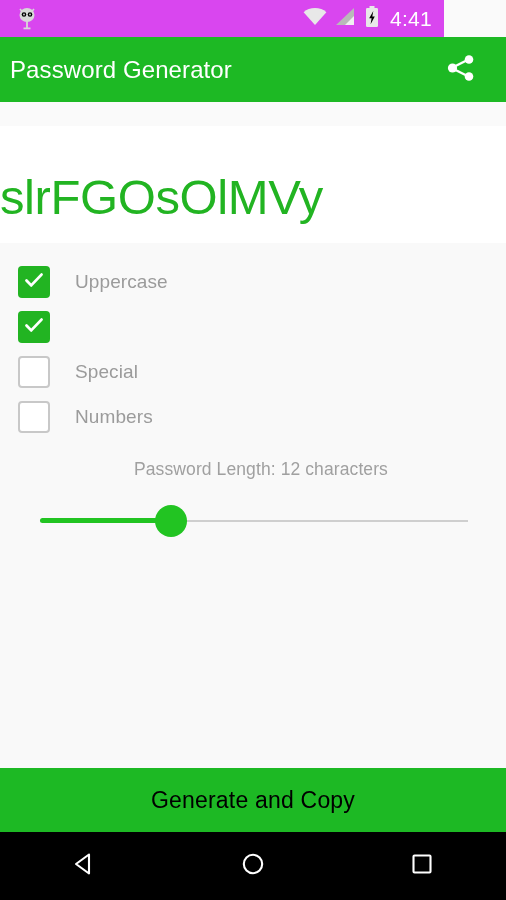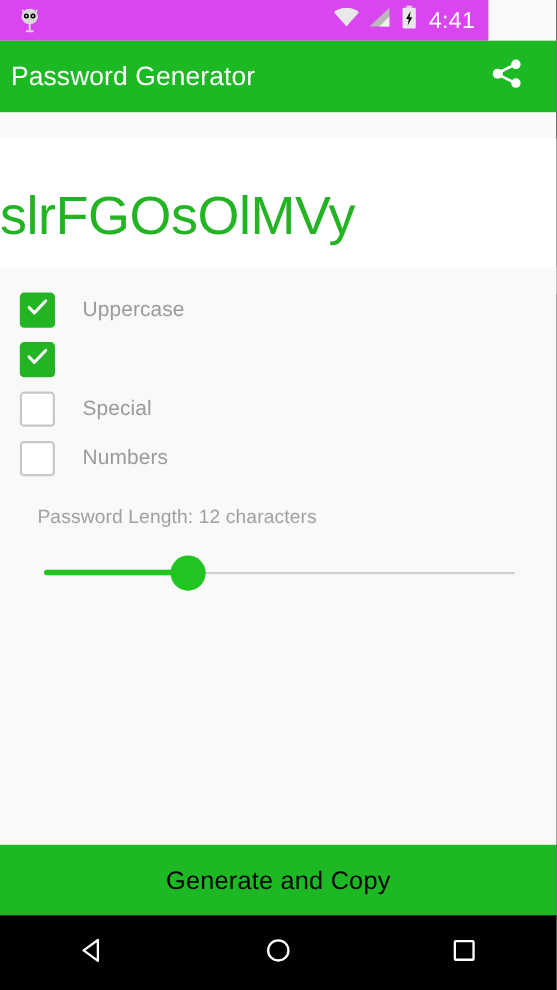--- a/index.html
+++ b/index.html
@@ -116,20 +116,21 @@
     font-size: 19px;
     letter-spacing: 0.1px;
   }
 
   .length-label {
     margin-top: 20px;
     margin-left: 16px;
     color: #a0a0a0;
     font-size: 17.5px;
     letter-spacing: 0.1px;
+    text-align: center;
   }
 
   
   .slider-wrap {
     position: relative;
     margin-top: 24px;
     height: 34px;
     width: 450px;
     cursor: pointer;
   }

